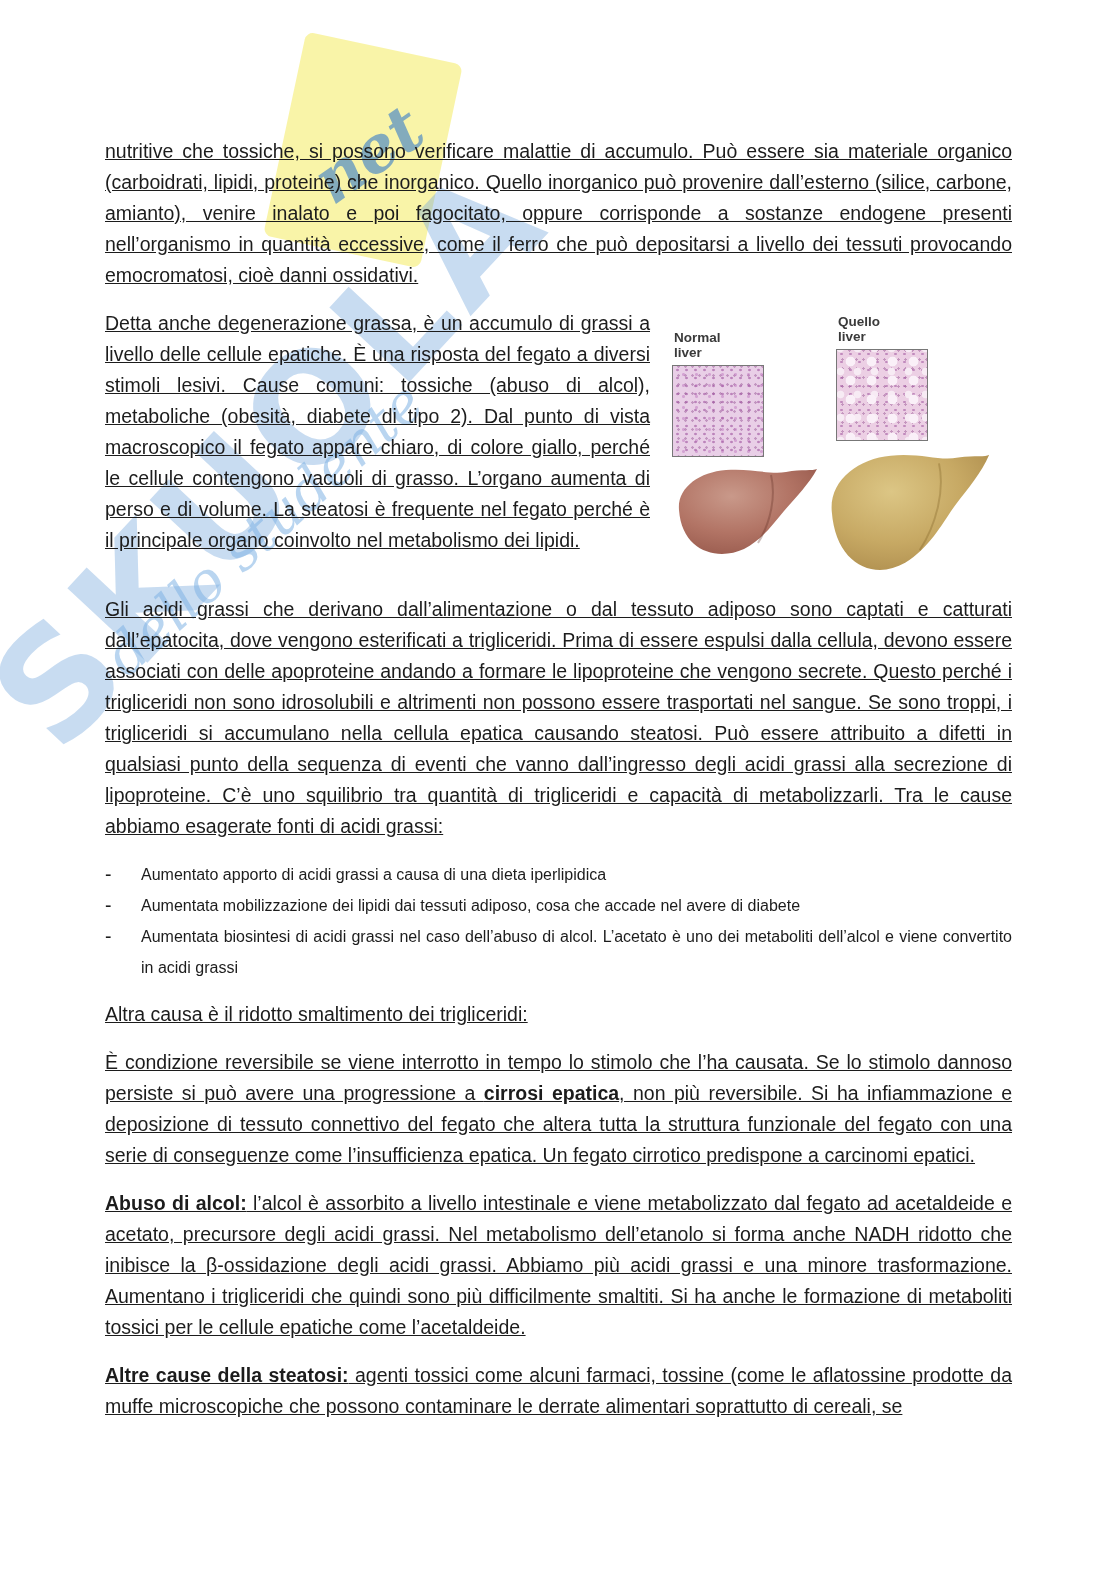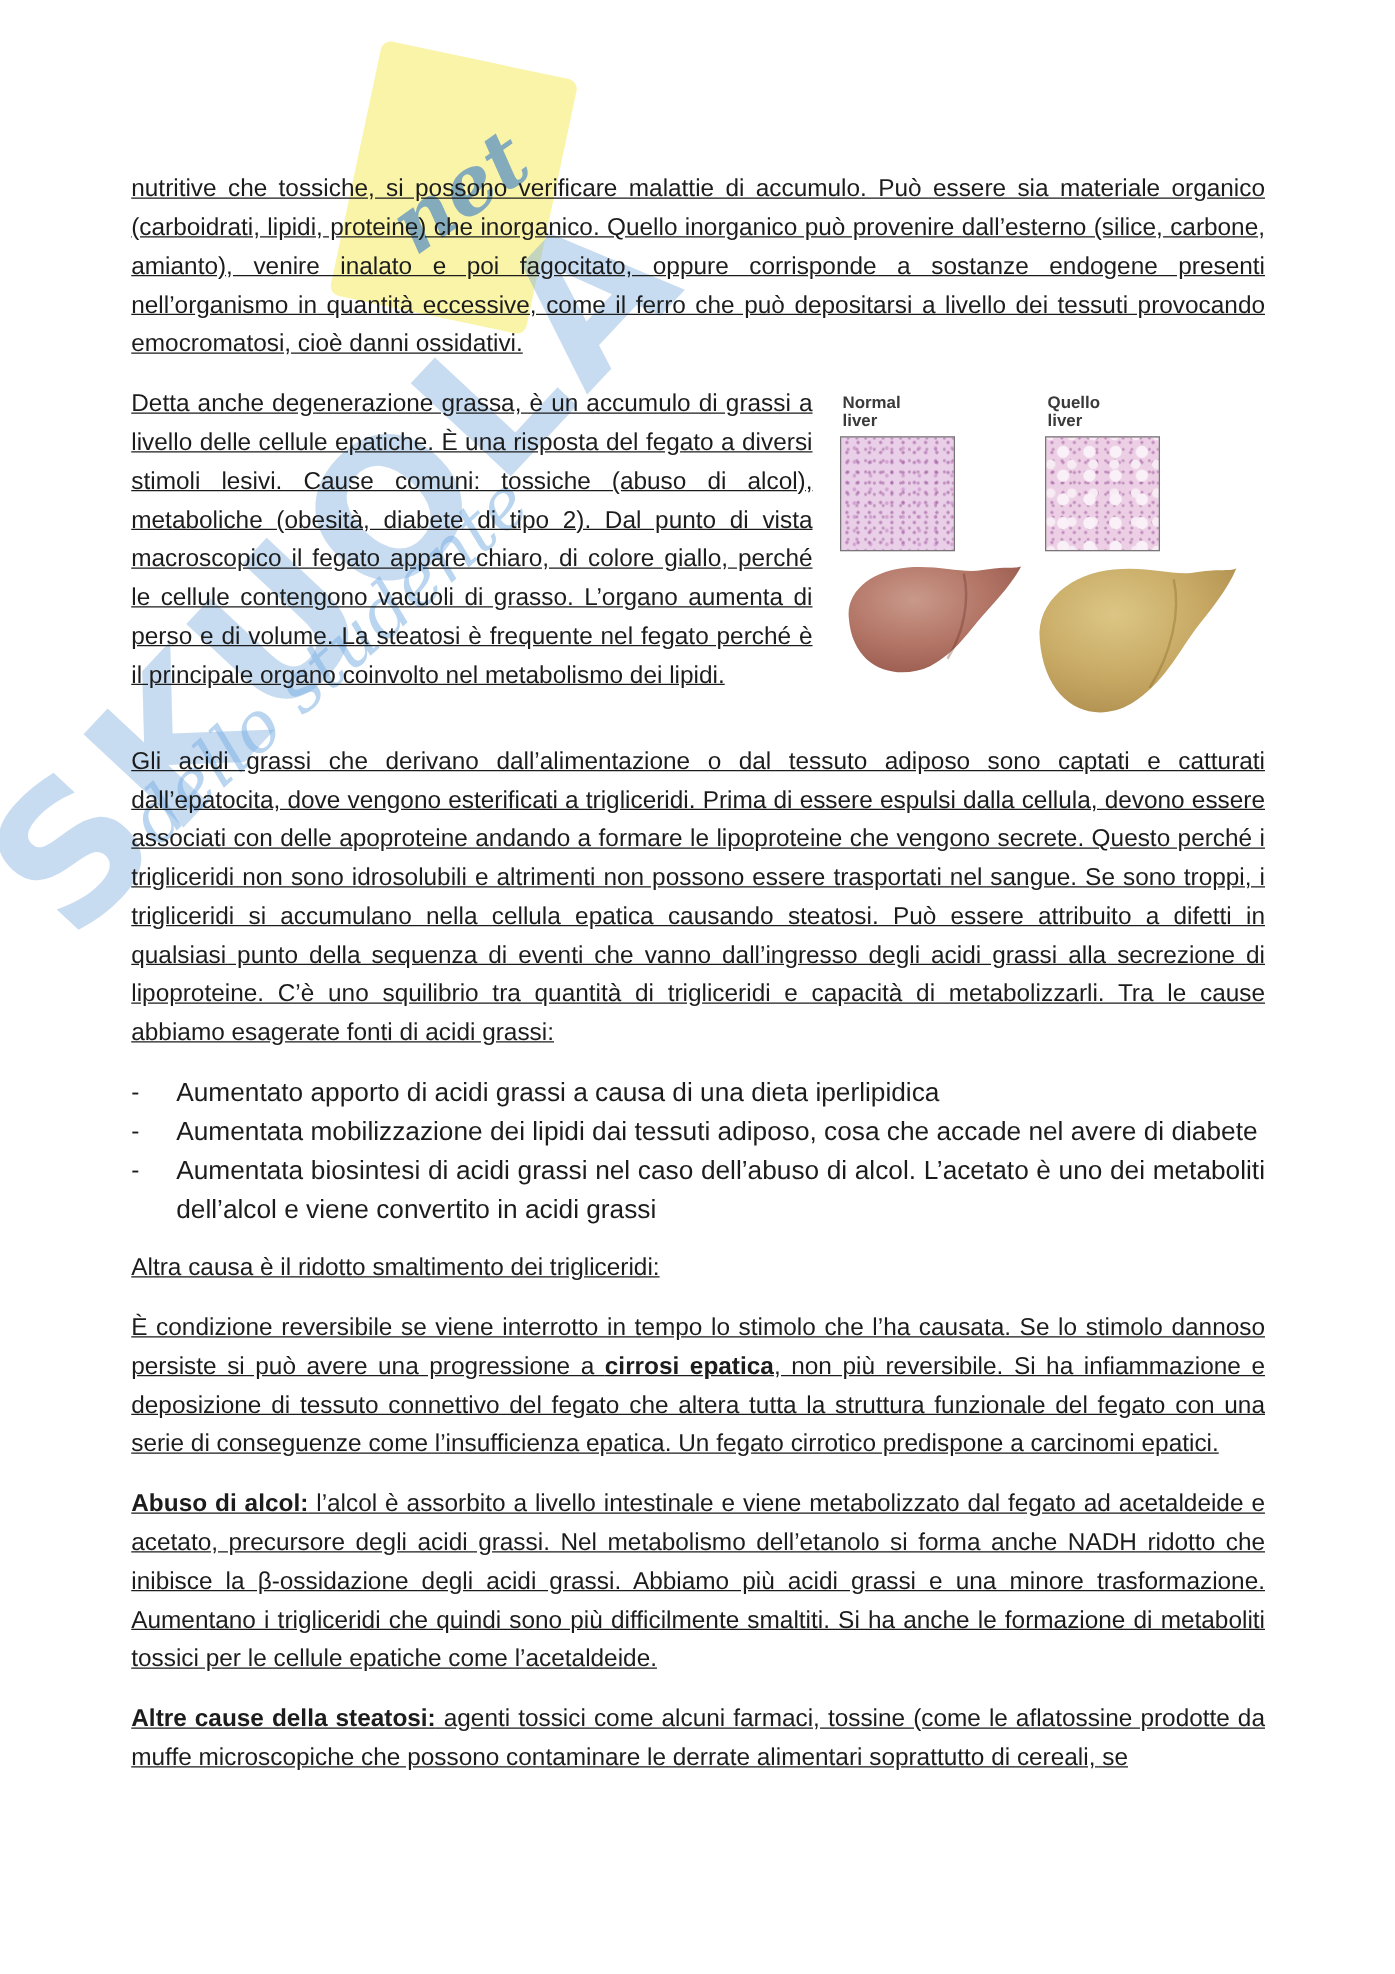--- a/index.html
+++ b/index.html
@@ -47,21 +47,21 @@
     font-family:"DejaVu Sans", sans-serif; font-weight:500;
     font-size:27px; line-height:34px; letter-spacing:0.5px;
     color:#2f9e5a; margin:2px 0 14px 0;
   }
   
   .figure {
     float:right; width:340px; margin:6px 0 8px 22px;
     display:flex; gap:14px;
   }
   .fig-col { display:flex; flex-direction:column; }
-  .fig-col.col-normal { width:150px; }
+  .fig-col.col-normal { width:150px;margin-top:16px; }
   .fig-col.col-fatty  { width:176px; }
   .fig-label {
     width:70px; font-size:13.5px; line-height:15px; font-weight:700;
     color:#3a3a3a; margin:0 0 5px 2px;
   }
   .histo { width:92px; height:92px; border:1px solid #777; box-sizing:border-box; }
   .histo-normal {
     background-color:#e9cfe7;
     background-image:
       radial-gradient(circle, rgba(150,70,150,.55) 1px, transparent 1.6px),
@@ -84,21 +84,21 @@
   .liver-normal { width:150px; height:98px; }
   .liver-fatty  { width:176px; height:140px; margin-left:-14px; }
   
   .blist { margin:0 0 16px 0; }
   .bitem, .aitem { display:flex; align-items:flex-start; }
   .bmark {
     flex:none; width:36px; font-size:19.5px; line-height:31px; color:#1c1c1c;
   }
   .amark { flex:none; width:36px; padding-top:7px; }
   .btext {
-    flex:1; font-size:21px; line-height:31px; text-align:justify; color:#1c1c1c;
+    flex:1; font-size:16px; line-height:31px; text-align:justify; color:#1c1c1c;
   }
   .aitem { margin:0 0 17px 0; }
   .clear { clear:both; }
 </style>
 </head>
 <body>
 
 <div class="page">
 
   <div class="watermark">

